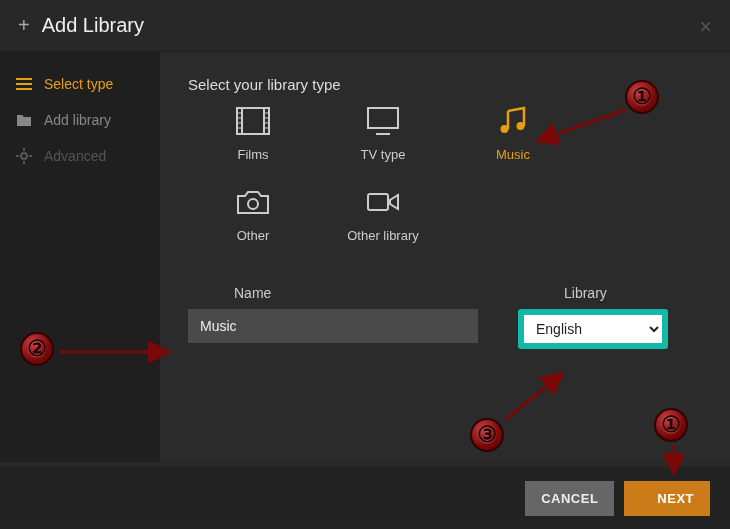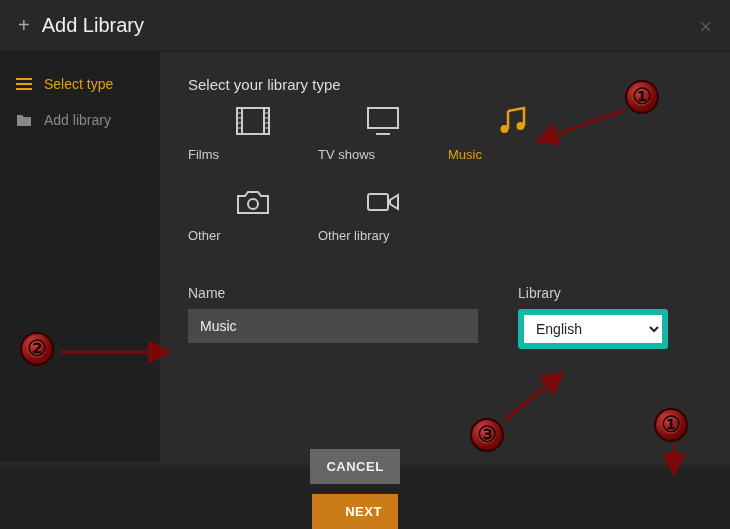--- a/index.html
+++ b/index.html
@@ -68,34 +68,35 @@
     position: relative;
   }
   .heading { font-size: 15px; color: #ddd; }
   .types {
     display: flex;
     flex-wrap: wrap;
     gap: 0;
   }
   .type {
     width: 130px;
+    text-align: center;
     padding: 10px 0 12px 0;
     color: #ccc;
     cursor: pointer;
   }
   .type.selected { color: #e5a00d; }
   .type .ticon { height: 36px; display: flex; align-items: center; justify-content: center; margin-bottom: 8px; }
   .type .tlabel { font-size: 13px; }
   .row {
     display: flex;
     gap: 40px;
     margin-top: 30px;
   }
   .field { display: flex; flex-direction: column; }
-  .flabel { font-size: 14px; color: #ccc; margin-bottom: 8px; }
+  .flabel { font-size: 14px; color: #ccc; margin-bottom: 8px; margin-left: 46px; }
   .name-input {
     width: 290px;
     background: #4a4a4a;
     border: none;
     color: #eee;
     padding: 9px 12px;
     font-size: 14px;
   }
   .lang-select {
     width: 150px;
@@ -111,21 +112,20 @@
     bottom: 0;
     right: 0;
     left: 0;
     height: 62px;
     background: #222;
     display: flex;
     justify-content: flex-end;
     align-items: center;
     padding-right: 20px;
     gap: 10px;
-    flex-direction: column;
   }
   .btn {
     border: none;
     padding: 10px 16px;
     font-size: 13px;
     font-weight: bold;
     cursor: pointer;
     letter-spacing: 0.5px;
   }
   .btn-cancel { background: #666; color: #eee; }
@@ -174,20 +174,34 @@
         </span>
         <span>Select type</span>
       </div>
       <div class="side-item">
         <span class="side-icon">
           <svg width="16" height="14" viewBox="0 0 16 14">
               <path d="M1 2h5l2 2h7v9H1z" fill="#888"></path>
             </svg>
         </span>
         <span>Add library</span>
+      </div>
+      <div class="side-item" style="color:#555">
+        <span class="side-icon">
+          <svg width="16" height="16" viewBox="0 0 16 16">
+              <circle cx="8" cy="8" r="3" fill="none" stroke="#555" stroke-width="2"></circle>
+              <g stroke="#555" stroke-width="2">
+                <line x1="8" y1="0" x2="8" y2="3"></line>
+                <line x1="8" y1="13" x2="8" y2="16"></line>
+                <line x1="0" y1="8" x2="3" y2="8"></line>
+                <line x1="13" y1="8" x2="16" y2="8"></line>
+              </g>
+            </svg>
+        </span>
+        <span>Advanced</span>
       </div>
     </div>
 
     <div class="main">
       <div class="heading">Select your library type</div>
 
       <div class="types">
         <div class="type">
           <div class="ticon">
             <svg width="34" height="28" viewBox="0 0 34 28">
@@ -208,21 +222,21 @@
           </div>
           <div class="tlabel">Films</div>
         </div>
         <div class="type">
           <div class="ticon">
             <svg width="34" height="30" viewBox="0 0 34 30">
                 <rect x="2" y="2" width="30" height="20" fill="none" stroke="#ccc" stroke-width="2"></rect>
                 <line x1="10" y1="28" x2="24" y2="28" stroke="#ccc" stroke-width="2"></line>
               </svg>
           </div>
-          <div class="tlabel">TV shows</div>
+          <div class="tlabel">TV type</div>
         </div>
         <div class="type selected">
           <div class="ticon">
             <svg width="30" height="30" viewBox="0 0 30 30">
                 <path d="M10 5 L26 2 L26 20" fill="none" stroke="#e5a00d" stroke-width="2.5"></path>
                 <path d="M10 5 L10 23" fill="none" stroke="#e5a00d" stroke-width="2.5"></path>
                 <circle cx="6.5" cy="23" r="4" fill="#e5a00d"></circle>
                 <circle cx="22.5" cy="20" r="4" fill="#e5a00d"></circle>
               </svg>
           </div>

